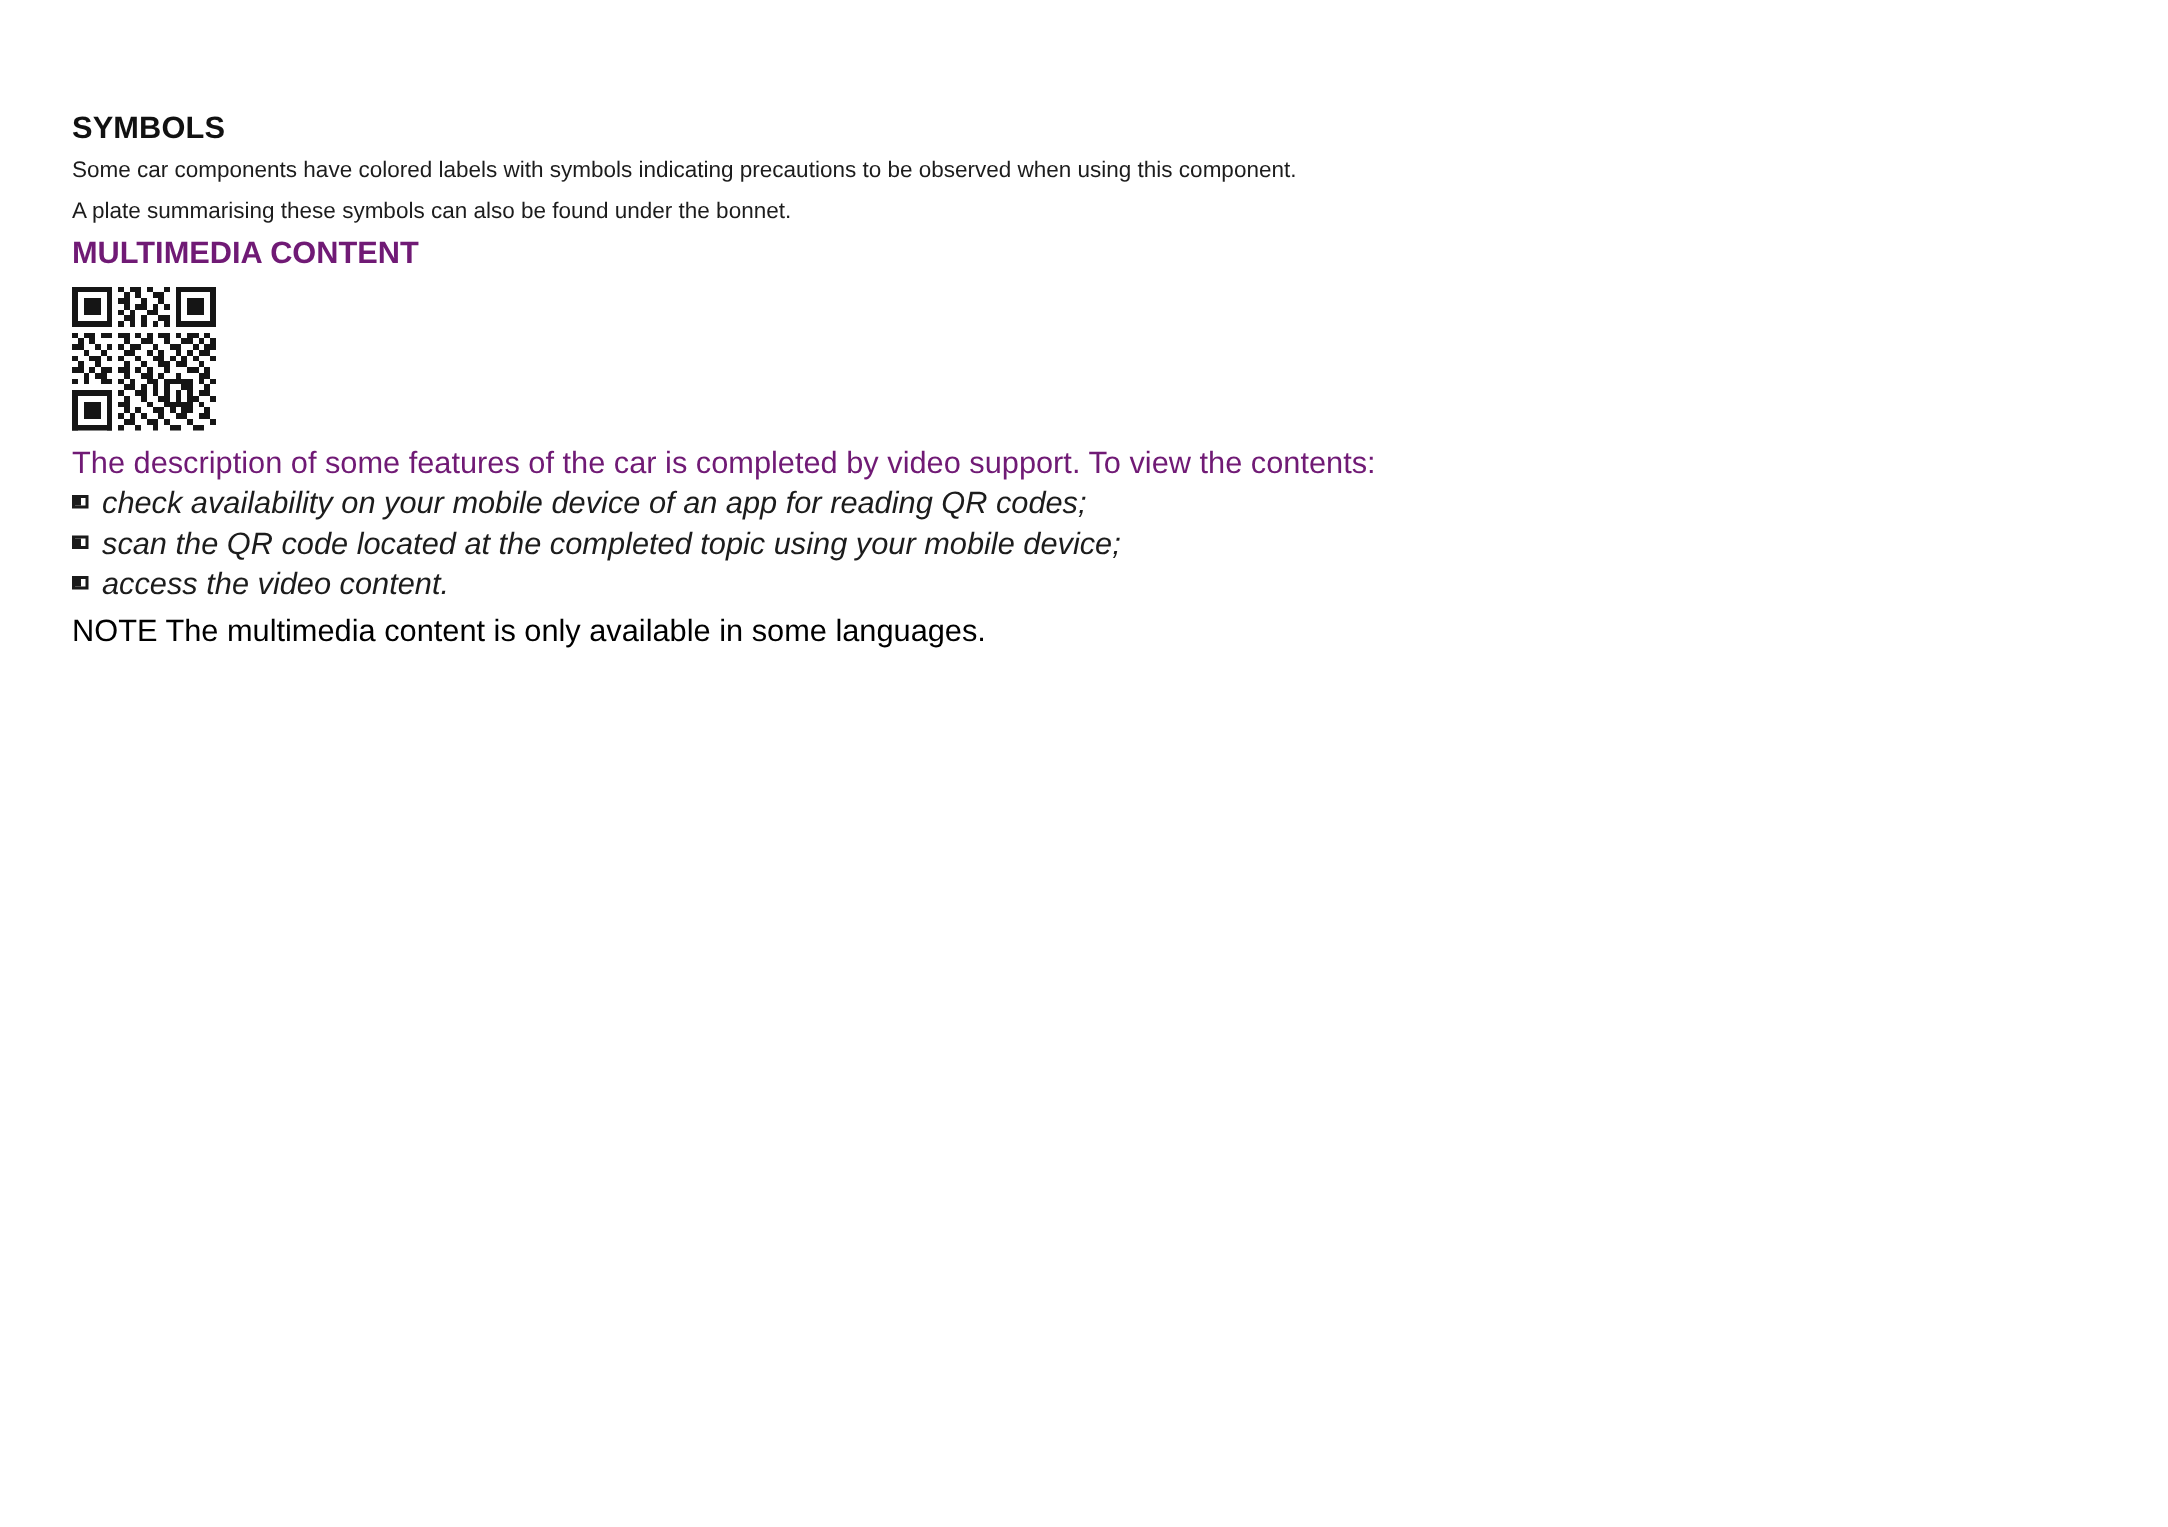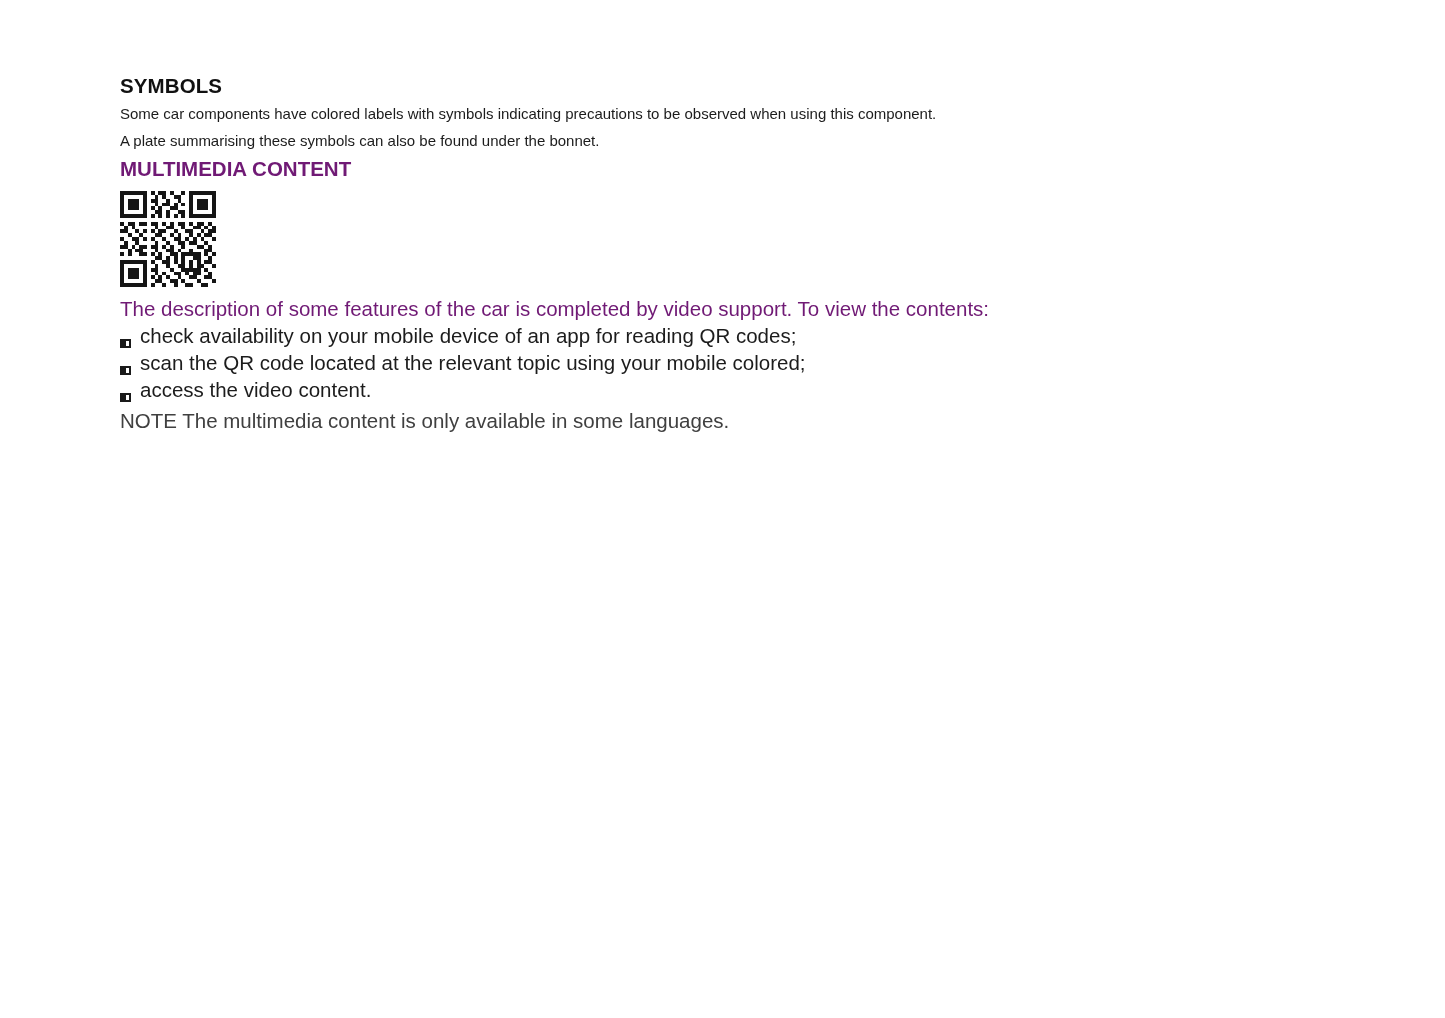--- a/index.html
+++ b/index.html
@@ -12,21 +12,21 @@
     height: 1018px;
     font-family: "Liberation Sans", sans-serif;
     color: #1a1a1a;
     -webkit-font-smoothing: antialiased;
   }
   .page {
     position: relative;
     width: 1445px;
     height: 890px;
     box-sizing: border-box;
-    padding: 72px 110px 0 120px;
+    padding: 72px 110px 0 48px;
   }
   .section-title {
     font-size: 20.5px;
     font-weight: bold;
     letter-spacing: 0.1px;
     line-height: 27px;
     margin: 0 0 1px 0;
     color: #111111;
   }
   .body-line {
@@ -64,21 +64,22 @@
     list-style: none;
     margin: 0;
     padding: 0;
   }
   ul.bullets li {
     font-size: 20.5px;
     line-height: 26.5px;
     margin: 0 0 0.5px 0;
     color: #1c1c1c;
     display: flex;
-    align-items: flex-end;
+    align-items: flex-start;
+    font-style: italic;
   }
   .bullet-mark {
     display: inline-block;
     width: 13px;
     height: 11px;
     margin: 7px 7px 0 0;
     flex: 0 0 auto;
     position: relative;
   }
   .bullet-mark::before {
@@ -97,21 +98,21 @@
     left: 2px;
     top: 2px;
     width: 3.5px;
     height: 5px;
     background: #1a1a1a;
   }
   .note-line {
     font-size: 20.5px;
     line-height: 27px;
     margin: 3px 0 0 0;
-    color: #404040;
+    color: #000000;
   }
 </style>
 </head>
 <body>
 
 <div class="page">
 
   <h1 class="section-title">SYMBOLS</h1>
 
   <p class="body-line">Some car components have colored labels with symbols indicating precautions to be observed when using this component.</p>
@@ -303,21 +304,21 @@
 
   <p class="intro-line">The description of some features of the car is completed by video support. To view the contents:</p>
 
   <ul class="bullets">
     <li>
       <span class="bullet-mark"></span>
       <span>check availability on your mobile device of an app for reading QR codes;</span>
     </li>
     <li>
       <span class="bullet-mark"></span>
-      <span>scan the QR code located at the relevant topic using your mobile colored;</span>
+      <span>scan the QR code located at the completed topic using your mobile device;</span>
     </li>
     <li>
       <span class="bullet-mark"></span>
       <span>access the video content.</span>
     </li>
   </ul>
 
   <p class="note-line">NOTE The multimedia content is only available in some languages.</p>
 
 </div>

